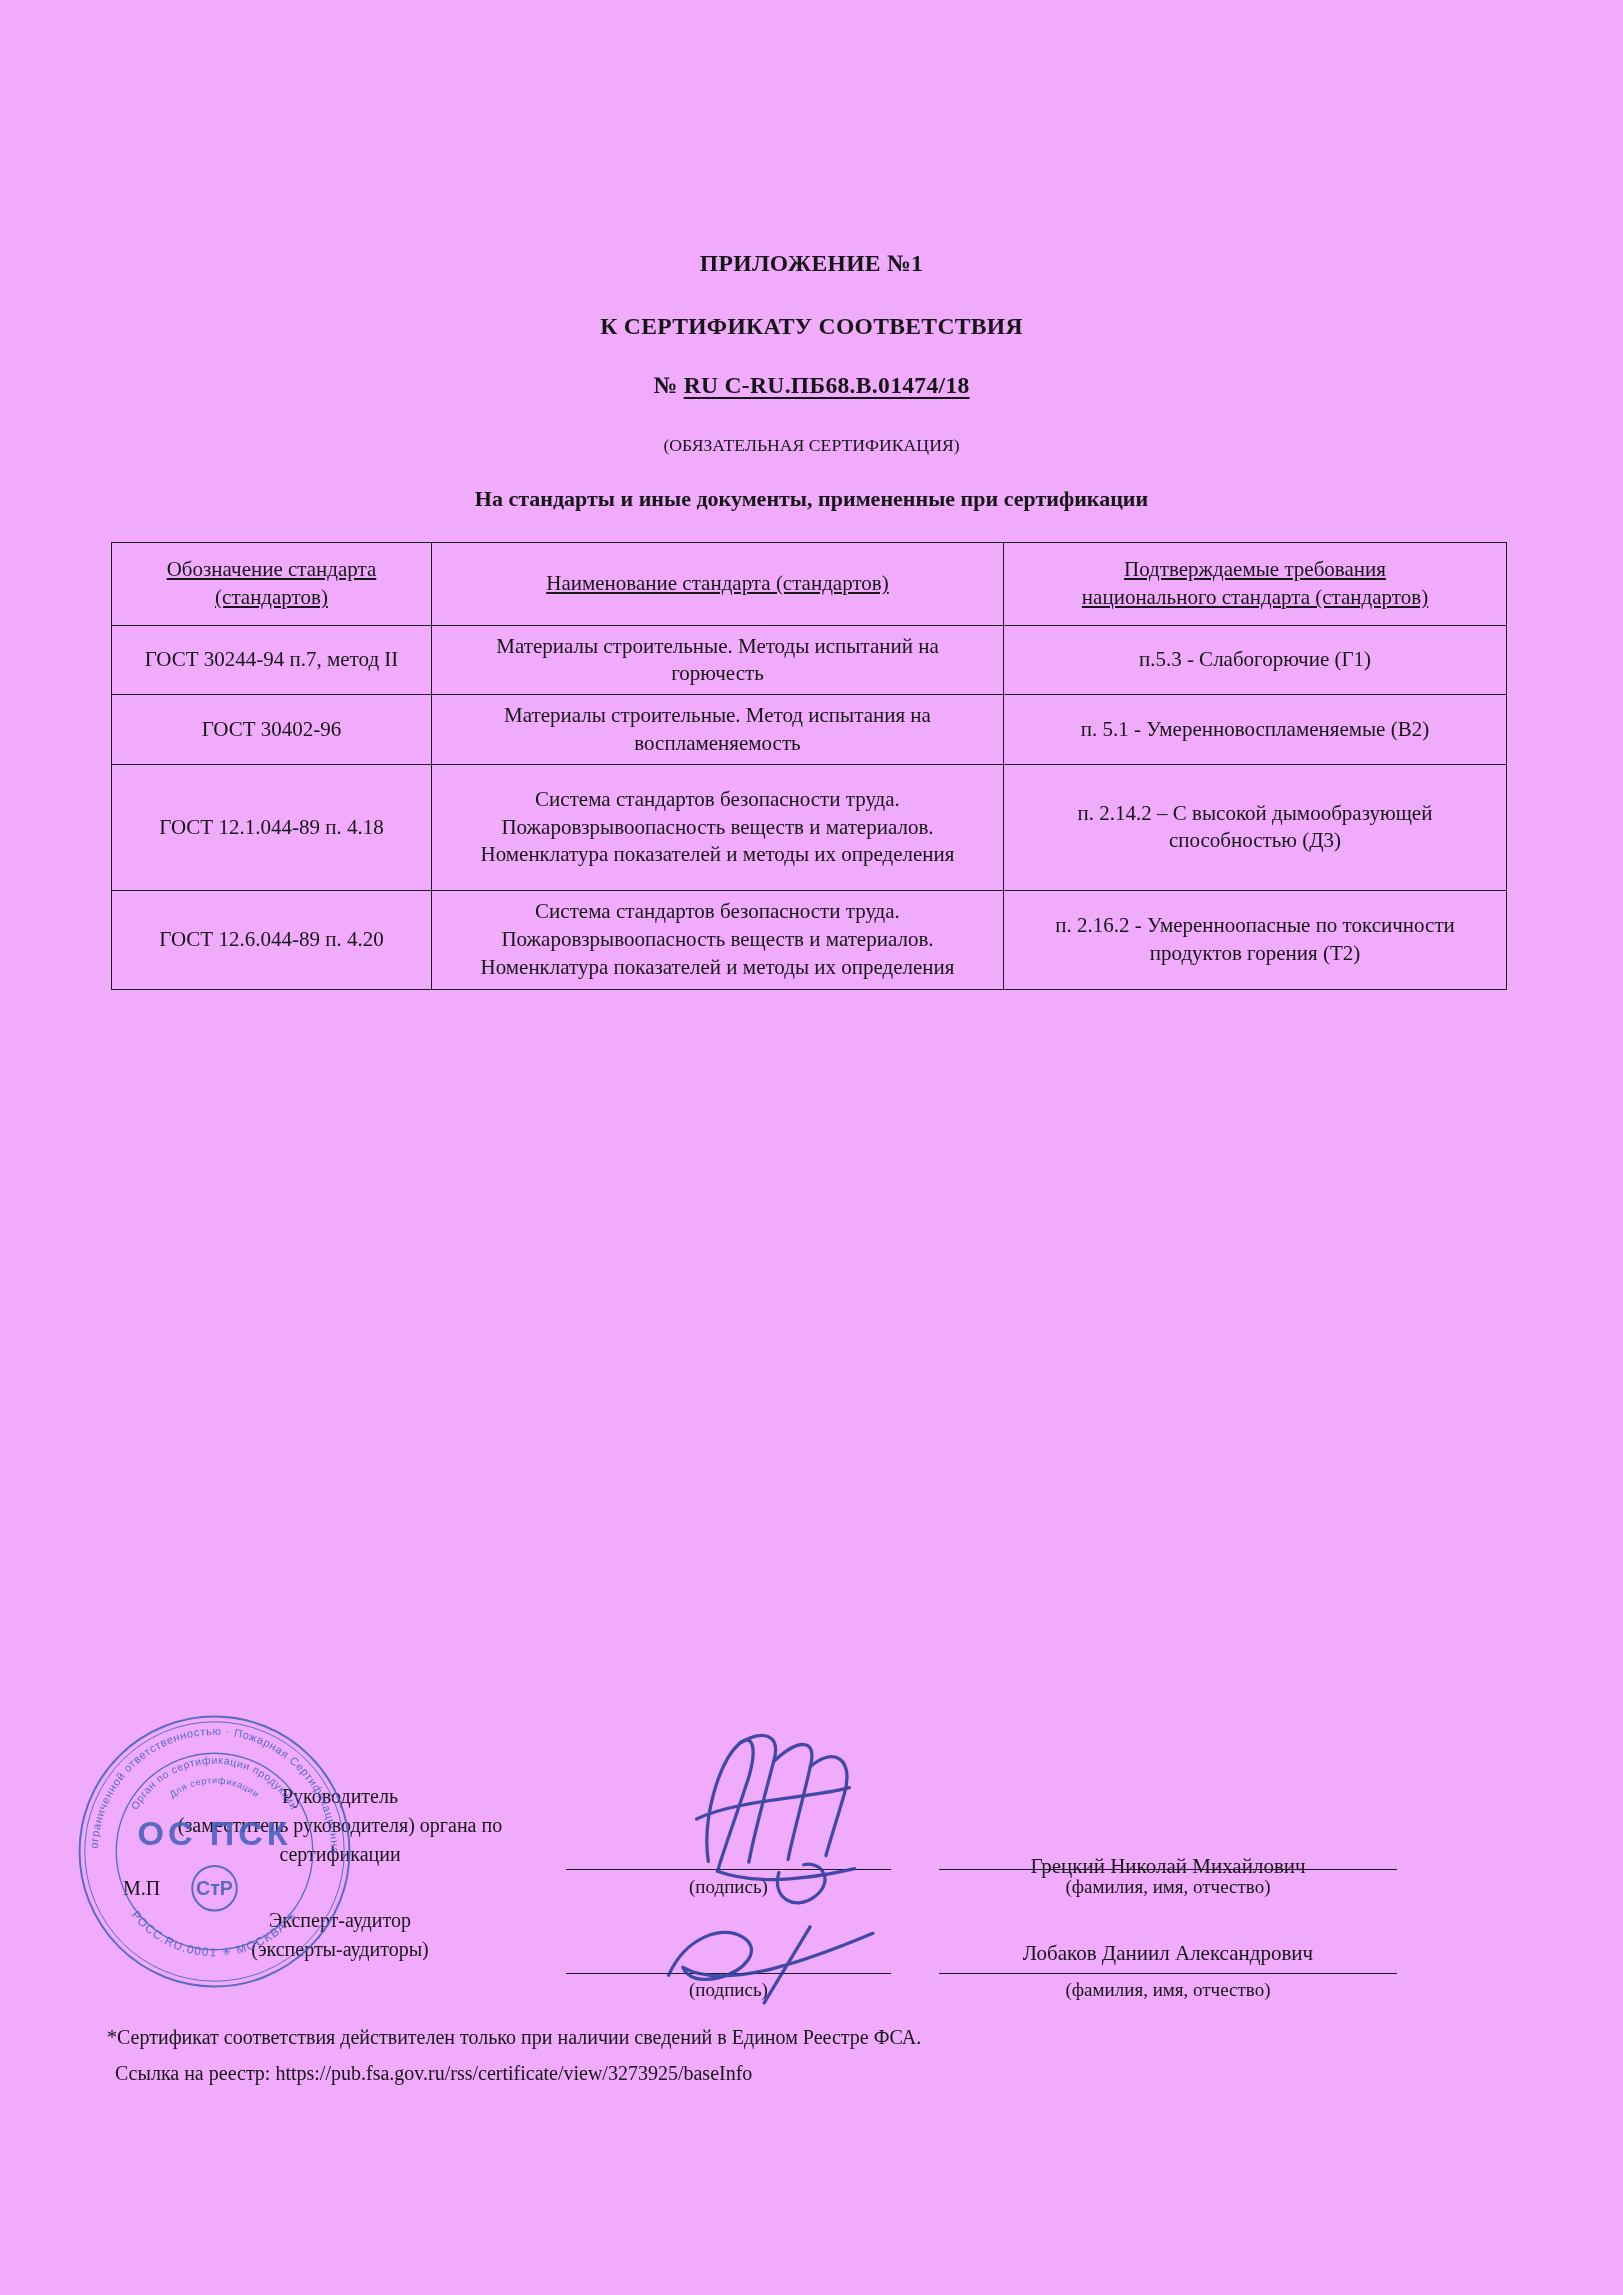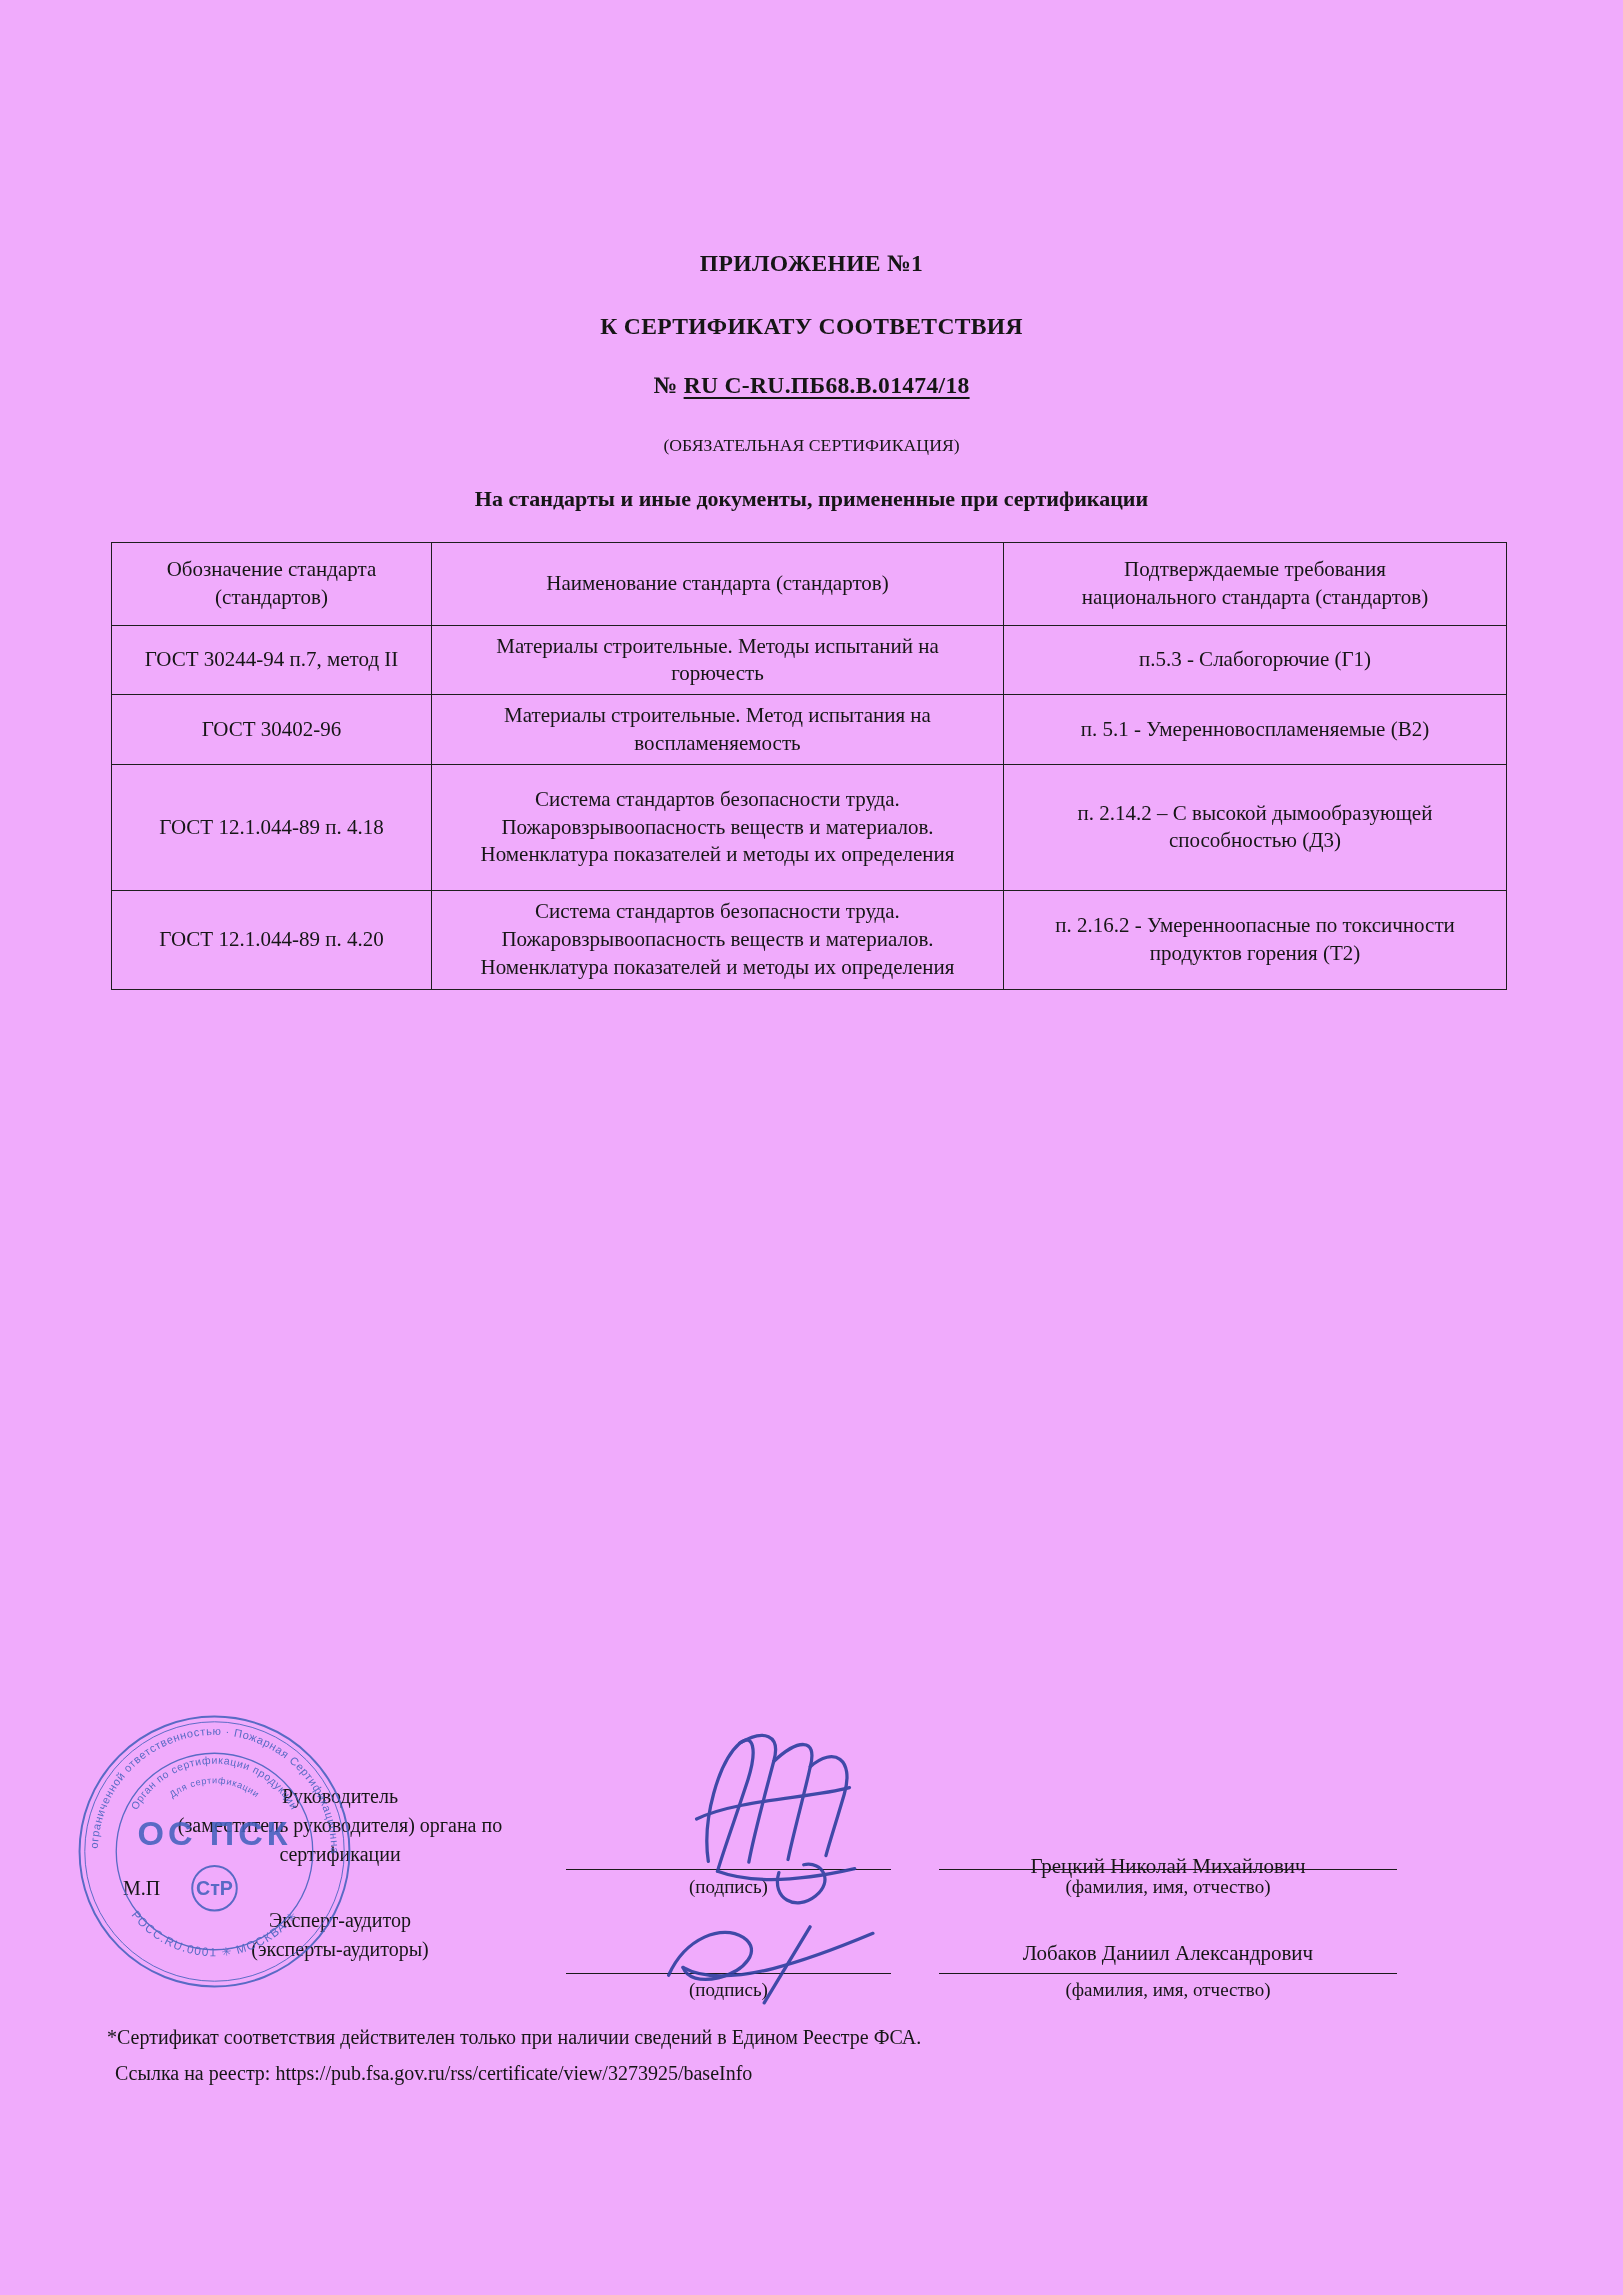--- a/index.html
+++ b/index.html
@@ -60,21 +60,21 @@
   <div class="abs ctr t-bold title-main" style="top:372px;">
     <span>№ </span><span class="num-underline">RU C-RU.ПБ68.В.01474/18</span>
   </div>
 
   <div class="abs ctr title-sub" style="top:435px;">(ОБЯЗАТЕЛЬНАЯ СЕРТИФИКАЦИЯ)</div>
 
   <div class="abs ctr t-bold" style="top:486px; font-size:22px;">На стандарты и иные документы, примененные при сертификации</div>
 
   <table class="std abs" style="left:111px; top:542px;">
     <tbody>
-        <tr style="height:83px;">
+        <tr style="height:83px;text-decoration:underline;">
       <th class="col1">Обозначение стандарта
 (стандартов)</th>
       <th class="col2">Наименование стандарта (стандартов)</th>
       <th class="col3">Подтверждаемые требования
 национального стандарта (стандартов)</th>
     </tr>
     <tr style="height:65px;">
       <td>ГОСТ 30244-94 п.7, метод II</td>
       <td>Материалы строительные. Методы испытаний на
 горючесть</td>
@@ -88,21 +88,21 @@
     </tr>
     <tr style="height:126px;">
       <td>ГОСТ 12.1.044-89 п. 4.18</td>
       <td>Система стандартов безопасности труда.
 Пожаровзрывоопасность веществ и материалов.
 Номенклатура показателей и методы их определения</td>
       <td>п. 2.14.2 – С высокой дымообразующей
 способностью (Д3)</td>
     </tr>
     <tr style="height:99px;">
-      <td>ГОСТ 12.1.044-89 п. 4.20</td>
+      <td>ГОСТ 12.6.044-89 п. 4.20</td>
       <td>Система стандартов безопасности труда.
 Пожаровзрывоопасность веществ и материалов.
 Номенклатура показателей и методы их определения</td>
       <td>п. 2.16.2 - Умеренноопасные по токсичности
 продуктов горения (Т2)</td>
     </tr>
   </tbody>
     </table>
 
   <div class="abs role-block" style="left:134px; top:1782px; width:412px;">Руководитель

